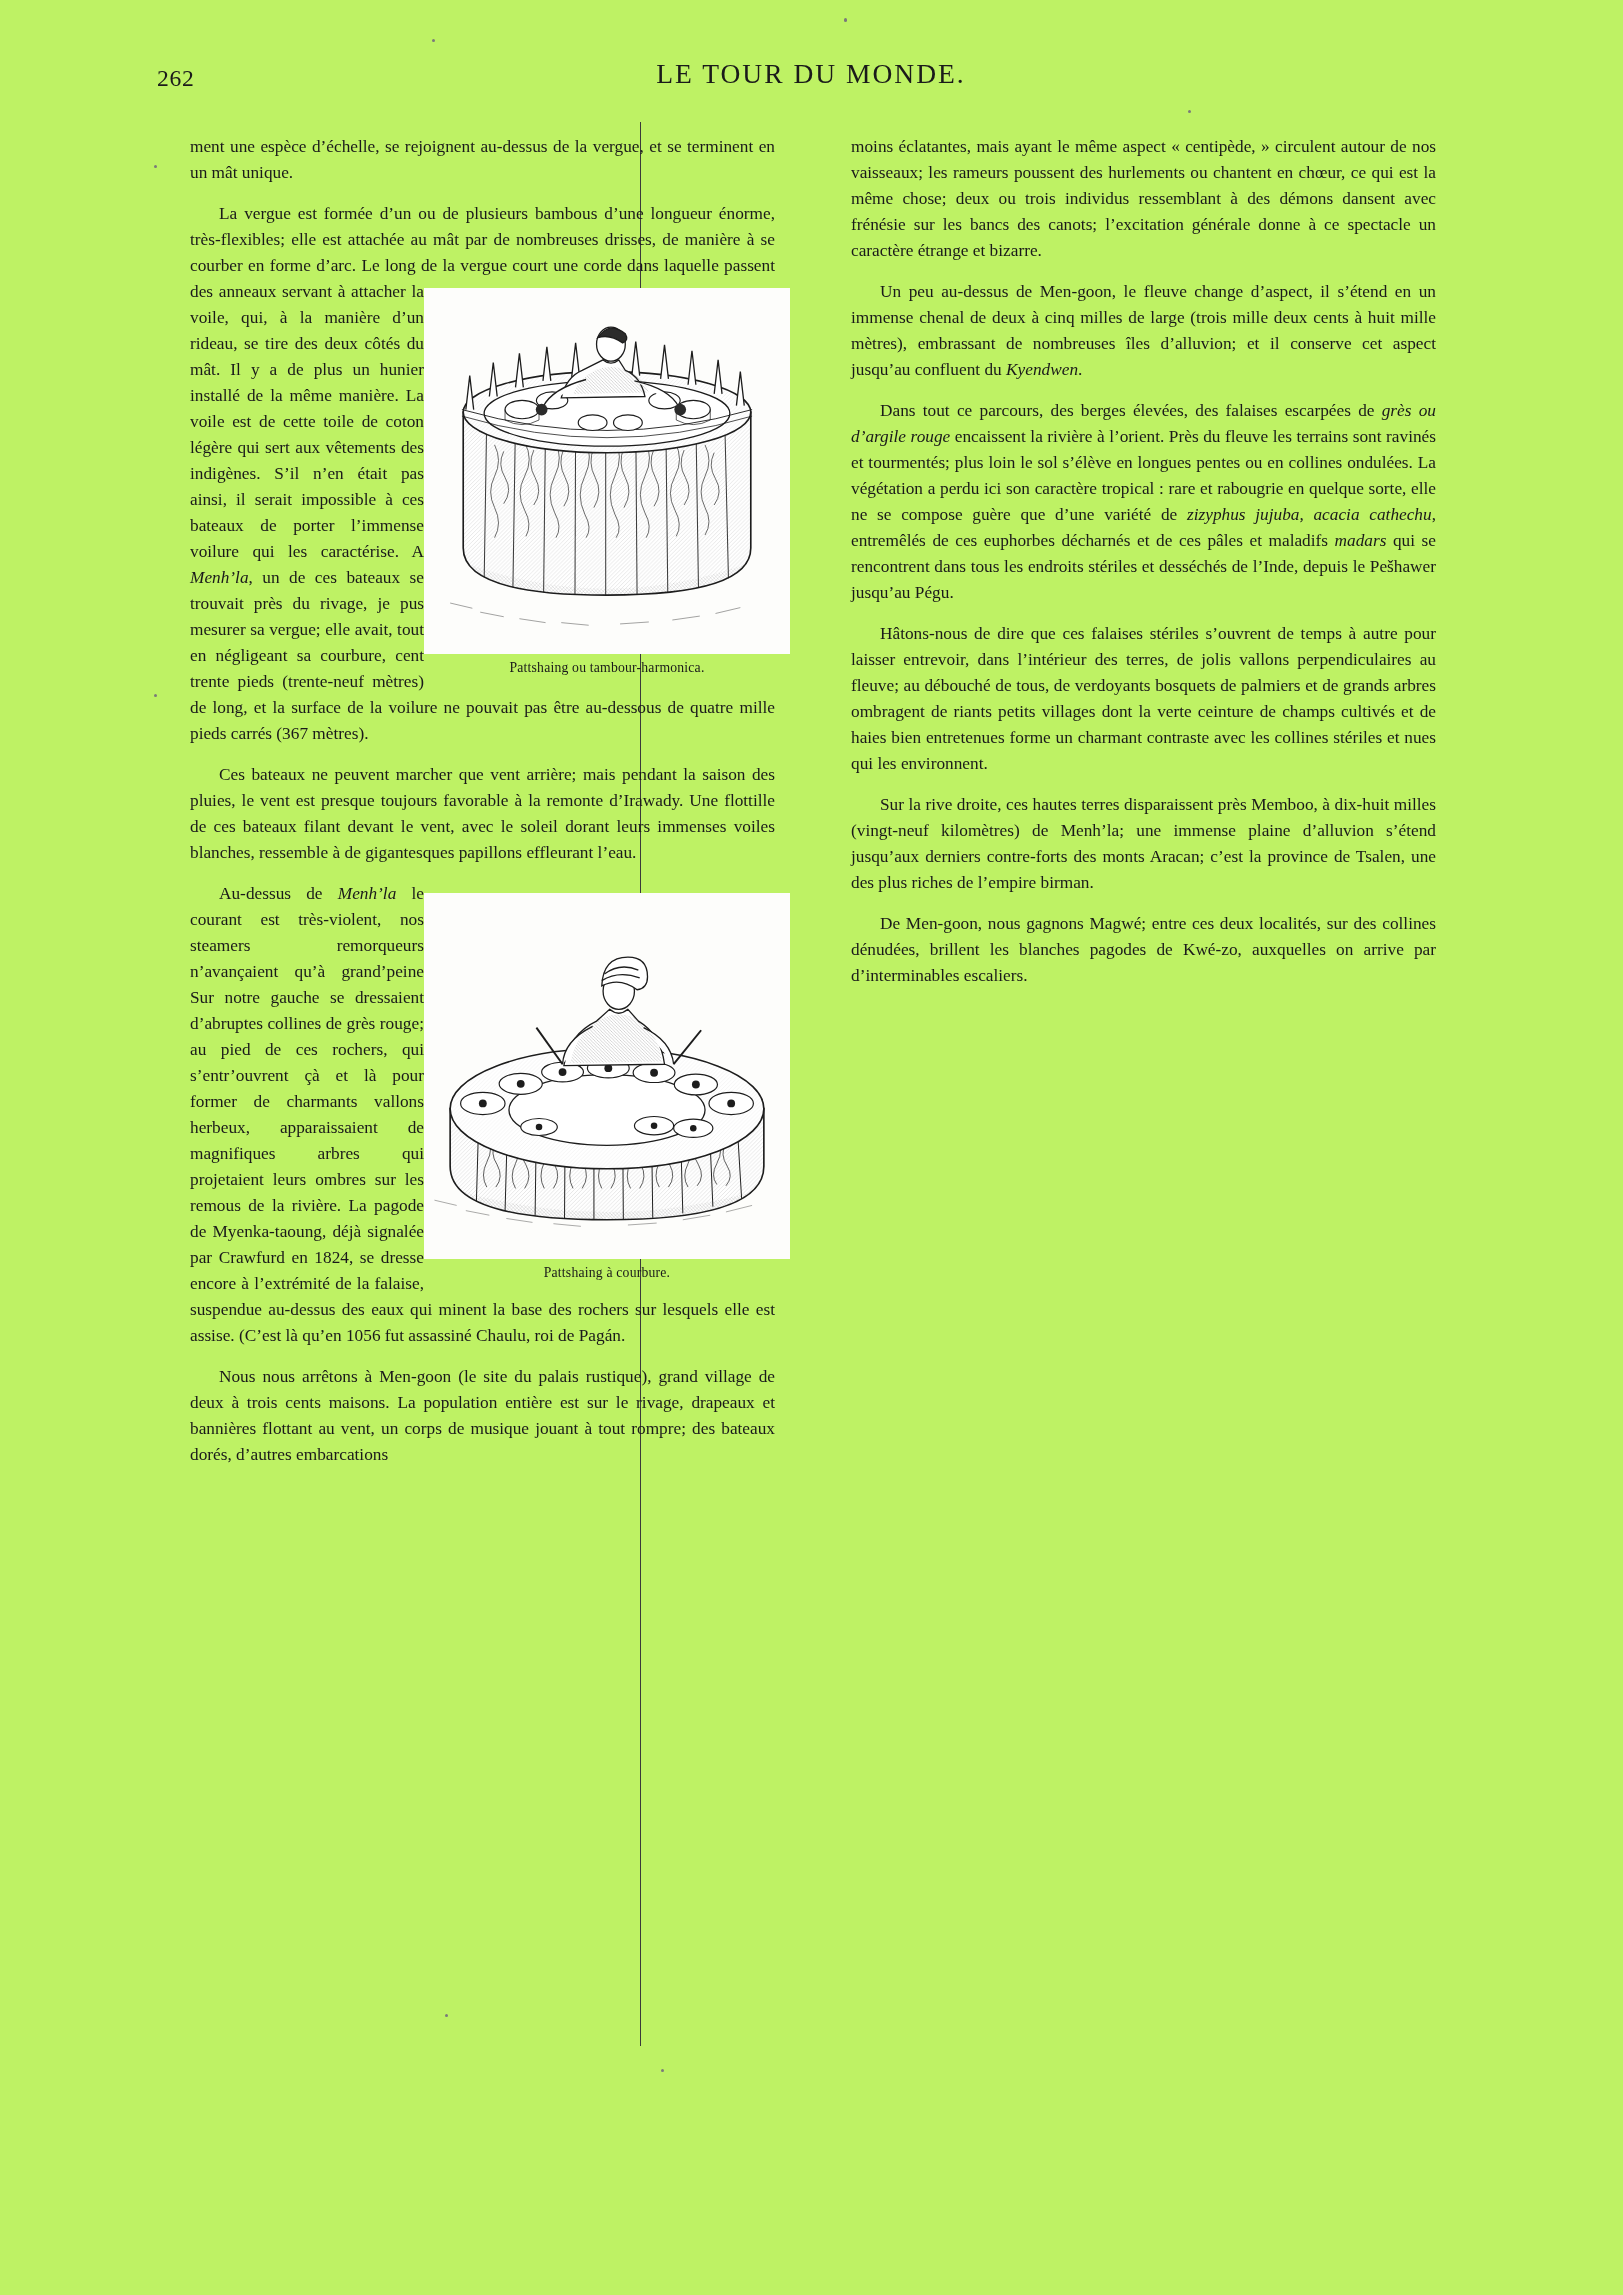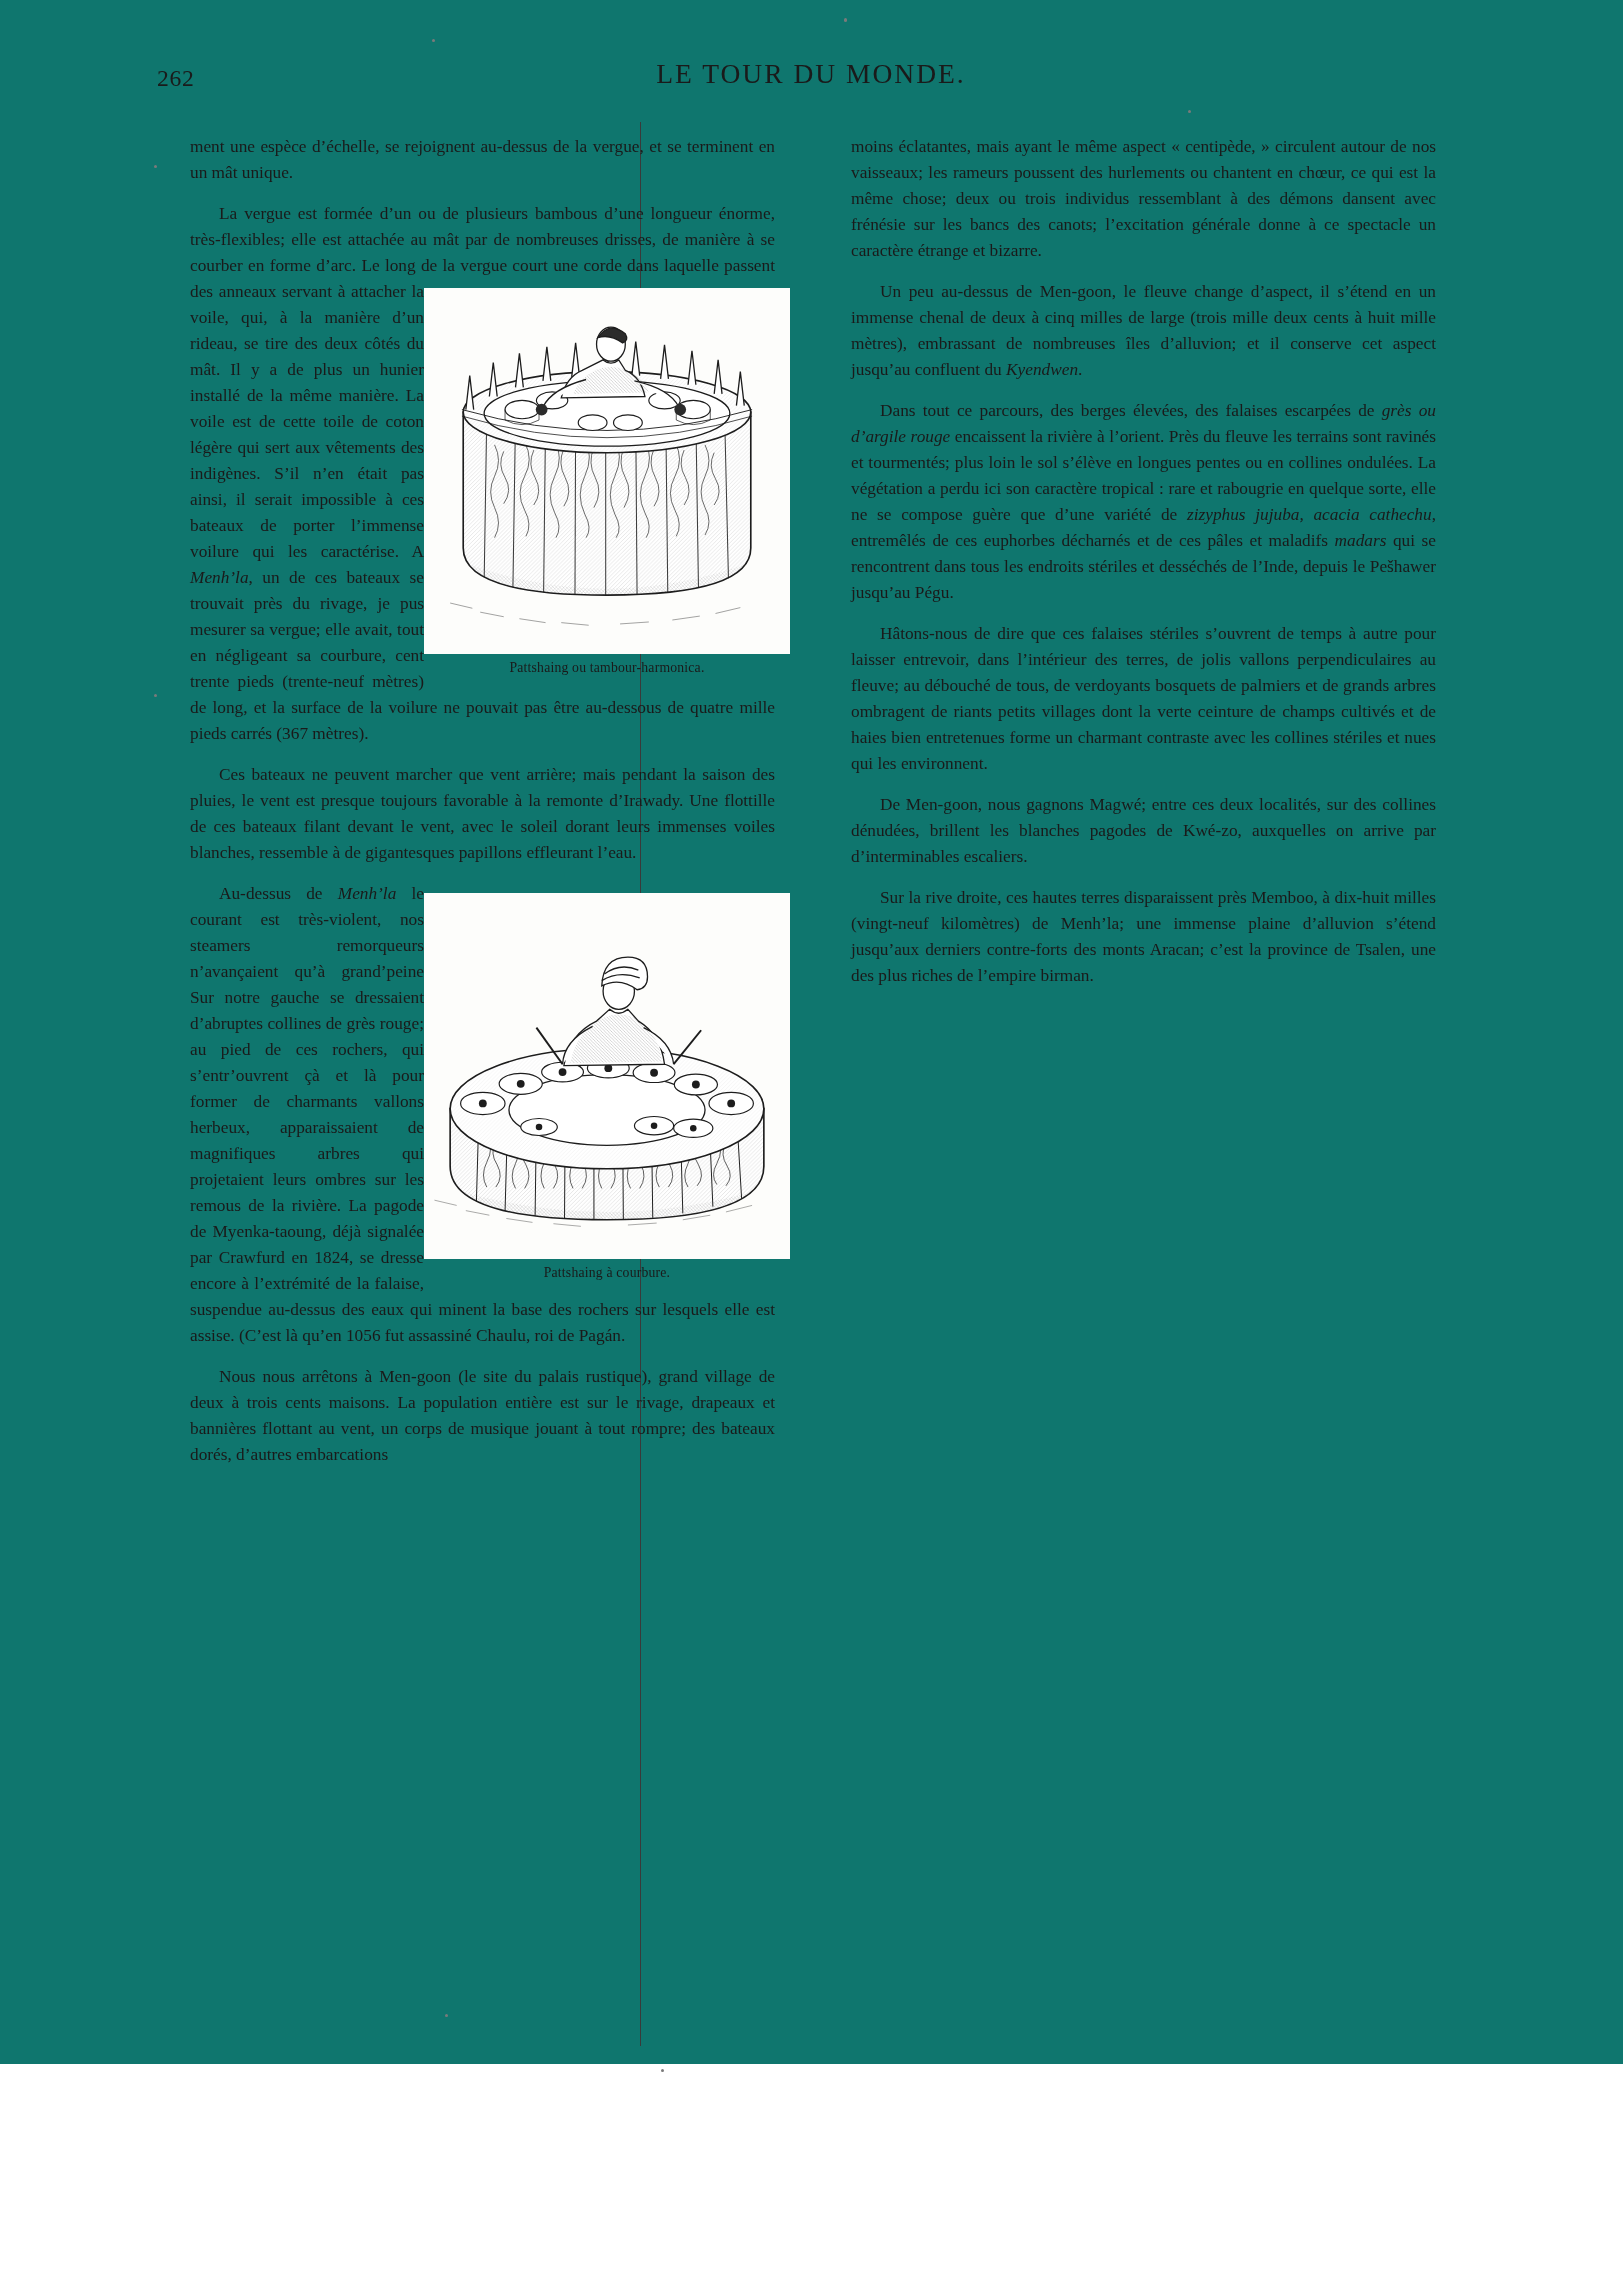--- a/index.html
+++ b/index.html
@@ -6,22 +6,22 @@
   body {
     width:1623px; height:2295px;
     font-family:"Liberation Serif", serif;
     color:#1a1a1a;
     position:relative;
     overflow:hidden;
   }
   .page {
     position:absolute;
     left:0; top:0;
-    width:1623px; height:2064px;
-    background:#0f766e;
+    width:1623px; height:2295px;
+    background:#bef264;
   }
   .header {
     position:absolute;
     left:157px; top:58px;
     width:1322px;
     height:39px;
   }
   .folio {
     position:absolute;
     left:0; top:6.5px;
@@ -358,19 +358,19 @@
 
       <p>Au-dessus de <span class="it">Menh’la</span> le courant est très-violent, nos steamers remorqueurs n’avançaient qu’à grand’peine Sur notre gauche se dressaient d’abruptes collines de grès rouge; au pied de ces rochers, qui s’entr’ouvrent çà et là pour former de charmants vallons herbeux, apparaissaient de magnifiques arbres qui projetaient leurs ombres sur les remous de la rivière. La pagode de Myenka-taoung, déjà signalée par Crawfurd en 1824, se dresse encore à l’extrémité de la falaise, suspendue au-dessus des eaux qui minent la base des rochers sur lesquels elle est assise. (C’est là qu’en 1056 fut assassiné Chaulu, roi de Pagán.</p>
       <p>Nous nous arrêtons à Men-goon (le site du palais rustique), grand village de deux à trois cents maisons. La population entière est sur le rivage, drapeaux et bannières flottant au vent, un corps de musique jouant à tout rompre; des bateaux dorés, d’autres embarcations</p>
     </div>
 
     <div class="col col-right">
       <p class="noindent">moins éclatantes, mais ayant le même aspect « centipède, » circulent autour de nos vaisseaux; les rameurs poussent des hurlements ou chantent en chœur, ce qui est la même chose; deux ou trois individus ressemblant à des démons dansent avec frénésie sur les bancs des canots; l’excitation générale donne à ce spectacle un caractère étrange et bizarre.</p>
       <p>Un peu au-dessus de Men-goon, le fleuve change d’aspect, il s’étend en un immense chenal de deux à cinq milles de large (trois mille deux cents à huit mille mètres), embrassant de nombreuses îles d’alluvion; et il conserve cet aspect jusqu’au confluent du <span class="it">Kyendwen</span>.</p>
       <p>Dans tout ce parcours, des berges élevées, des falaises escarpées de <span class="it">grès ou d’argile rouge</span> encaissent la rivière à l’orient. Près du fleuve les terrains sont ravinés et tourmentés; plus loin le sol s’élève en longues pentes ou en collines ondulées. La végétation a perdu ici son caractère tropical : rare et rabougrie en quelque sorte, elle ne se compose guère que d’une variété de <span class="it">zizyphus jujuba, acacia cathechu</span>, entremêlés de ces euphorbes décharnés et de ces pâles et maladifs <span class="it">madars</span> qui se rencontrent dans tous les endroits stériles et desséchés de l’Inde, depuis le Pešhawer jusqu’au Pégu.</p>
       <p>Hâtons-nous de dire que ces falaises stériles s’ouvrent de temps à autre pour laisser entrevoir, dans l’intérieur des terres, de jolis vallons perpendiculaires au fleuve; au débouché de tous, de verdoyants bosquets de palmiers et de grands arbres ombragent de riants petits villages dont la verte ceinture de champs cultivés et de haies bien entretenues forme un charmant contraste avec les collines stériles et nues qui les environnent.</p>
+      <p>Sur la rive droite, ces hautes terres disparaissent près Memboo, à dix-huit milles (vingt-neuf kilomètres) de Menh’la; une immense plaine d’alluvion s’étend jusqu’aux derniers contre-forts des monts Aracan; c’est la province de Tsalen, une des plus riches de l’empire birman.</p>
       <p>De Men-goon, nous gagnons Magwé; entre ces deux localités, sur des collines dénudées, brillent les blanches pagodes de Kwé-zo, auxquelles on arrive par d’interminables escaliers.</p>
-      <p>Sur la rive droite, ces hautes terres disparaissent près Memboo, à dix-huit milles (vingt-neuf kilomètres) de Menh’la; une immense plaine d’alluvion s’étend jusqu’aux derniers contre-forts des monts Aracan; c’est la province de Tsalen, une des plus riches de l’empire birman.</p>
     </div>
 
   </div>
 </div>
 
 
 </body></html>

